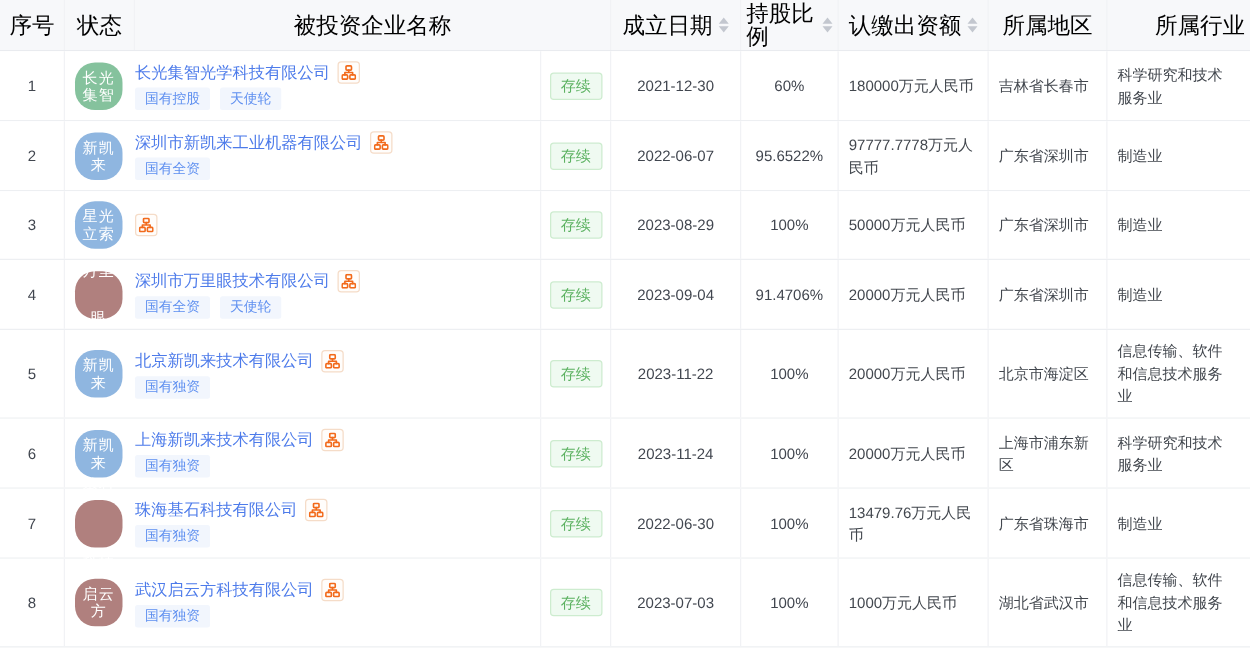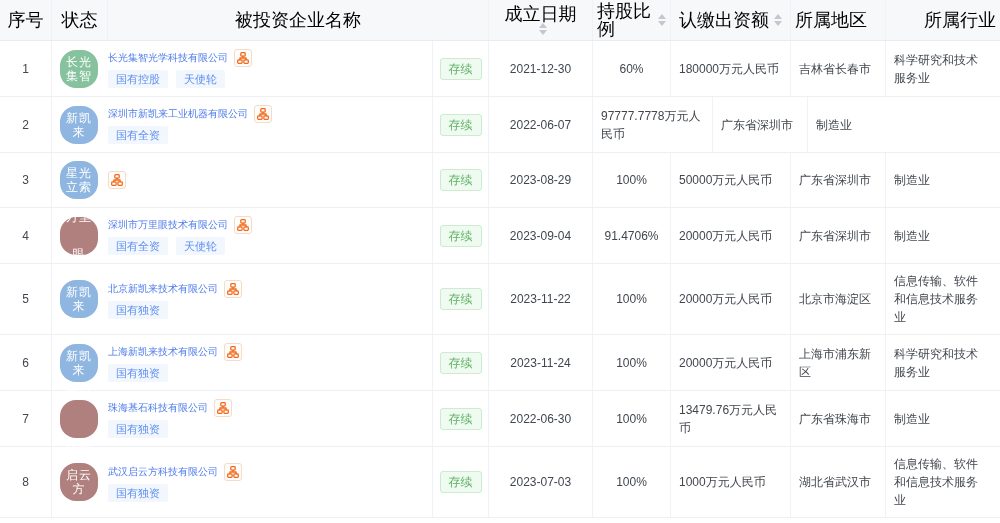--- a/index.html
+++ b/index.html
@@ -15,42 +15,42 @@
   .cell {
     display:flex; align-items:center; padding:8px;
     border-right:1px solid #f1f2f5; line-height:18px;
   }
   .cell:last-child { border-right:none; }
   .thead .cell { justify-content:center; color:#000000; font-size:18px; padding:0 4px; min-height:40px; }
   
   .col-index   { width:52px;  justify-content:center; }
   .col-name    { width:381px; }
   .col-status  { width:56px;  justify-content:center; padding:8px 4px; }
-  .col-date    { width:104px; justify-content:center;flex-direction:column; }
+  .col-date    { width:104px; justify-content:center; }
   .col-ratio   { width:78px;  justify-content:center; }
   .col-amount  { width:120px; }
   .col-region  { width:95px;  }
   .col-industry{ width:114px; padding-right:22px; }
   .col-index, .col-date, .col-ratio { color:#41464f; }
 
   
   .sorter { display:inline-flex; flex-direction:column; gap:2px; margin-left:5px; cursor:pointer; }
   .caret-up   { width:0; height:0; border-left:4px solid transparent; border-right:4px solid transparent; border-bottom:5px solid #c3c7cf; }
   .caret-down { width:0; height:0; border-left:4px solid transparent; border-right:4px solid transparent; border-top:5px solid #c3c7cf; }
 
   
   .company { display:flex; align-items:center; gap:10px; }
   .avatar {
     width:38px; height:38px; border-radius:16px; flex:none;
     display:flex; flex-direction:column; align-items:center; justify-content:center;
     color:#fff; font-size:12px; line-height:14px; letter-spacing:1px; cursor:pointer;
   }
   .company-info { display:flex; flex-direction:column; gap:3px; }
   .name-line { display:flex; align-items:center; gap:6px; }
-  .company-link { color:#4d7bea; font-size:10px; text-decoration:none; cursor:pointer; }
+  .company-link { color:#4d7bea; font-size:13px; text-decoration:none; cursor:pointer; }
   .equity-btn {
     width:18px; height:18px; flex:none; display:flex; align-items:center; justify-content:center;
     border:1px solid #f5dcc8; border-radius:3px; background:#fffdfb; cursor:pointer;
   }
   .tags-line { display:flex; gap:8px; }
   .tag {
     background:#f2f6fd; color:#5e8ff0; font-size:11px; line-height:18px;
     padding:0 8px; border-radius:2px; white-space:nowrap;
   }
   .status-badge {
@@ -87,21 +87,21 @@
             <i class="caret-down"></i>
           </span>
       </div>
       <div class="cell col-amount" style="justify-content:center;">
         <span>认缴出资额</span>
         <span class="sorter">
             <i class="caret-up"></i>
             <i class="caret-down"></i>
           </span>
       </div>
-      <div class="cell col-region" style="justify-content:flex-start;">
+      <div class="cell col-region" style="justify-content:center;">
           <span>所属地区</span>
         </div>
       <div class="cell col-industry" style="justify-content:flex-end;padding-right:4px;">
           <span>所属行业</span>
         </div>
     </div>
   </div>
   <div class="tbody" id="tbody">
   <div class="tr">
     <div class="cell col-index">1</div>
@@ -163,20 +163,21 @@
           <div class="tags-line">
                 <span class="tag">国有全资</span>
               </div>
         </div>
       </div>
     </div>
     <div class="cell col-status">
           <span class="status-badge">存续</span>
         </div>
     <div class="cell col-date">2022-06-07</div>
+    <div class="cell col-ratio">95.6522%</div>
     <div class="cell col-amount">97777.7778万元人民币</div>
     <div class="cell col-region">广东省深圳市</div>
     <div class="cell col-industry">制造业</div>
   </div>
 
   <div class="tr">
     <div class="cell col-index">3</div>
     <div class="cell col-name">
       <div class="company">
         <div class="avatar" style="background: rgb(143, 182, 224);">

